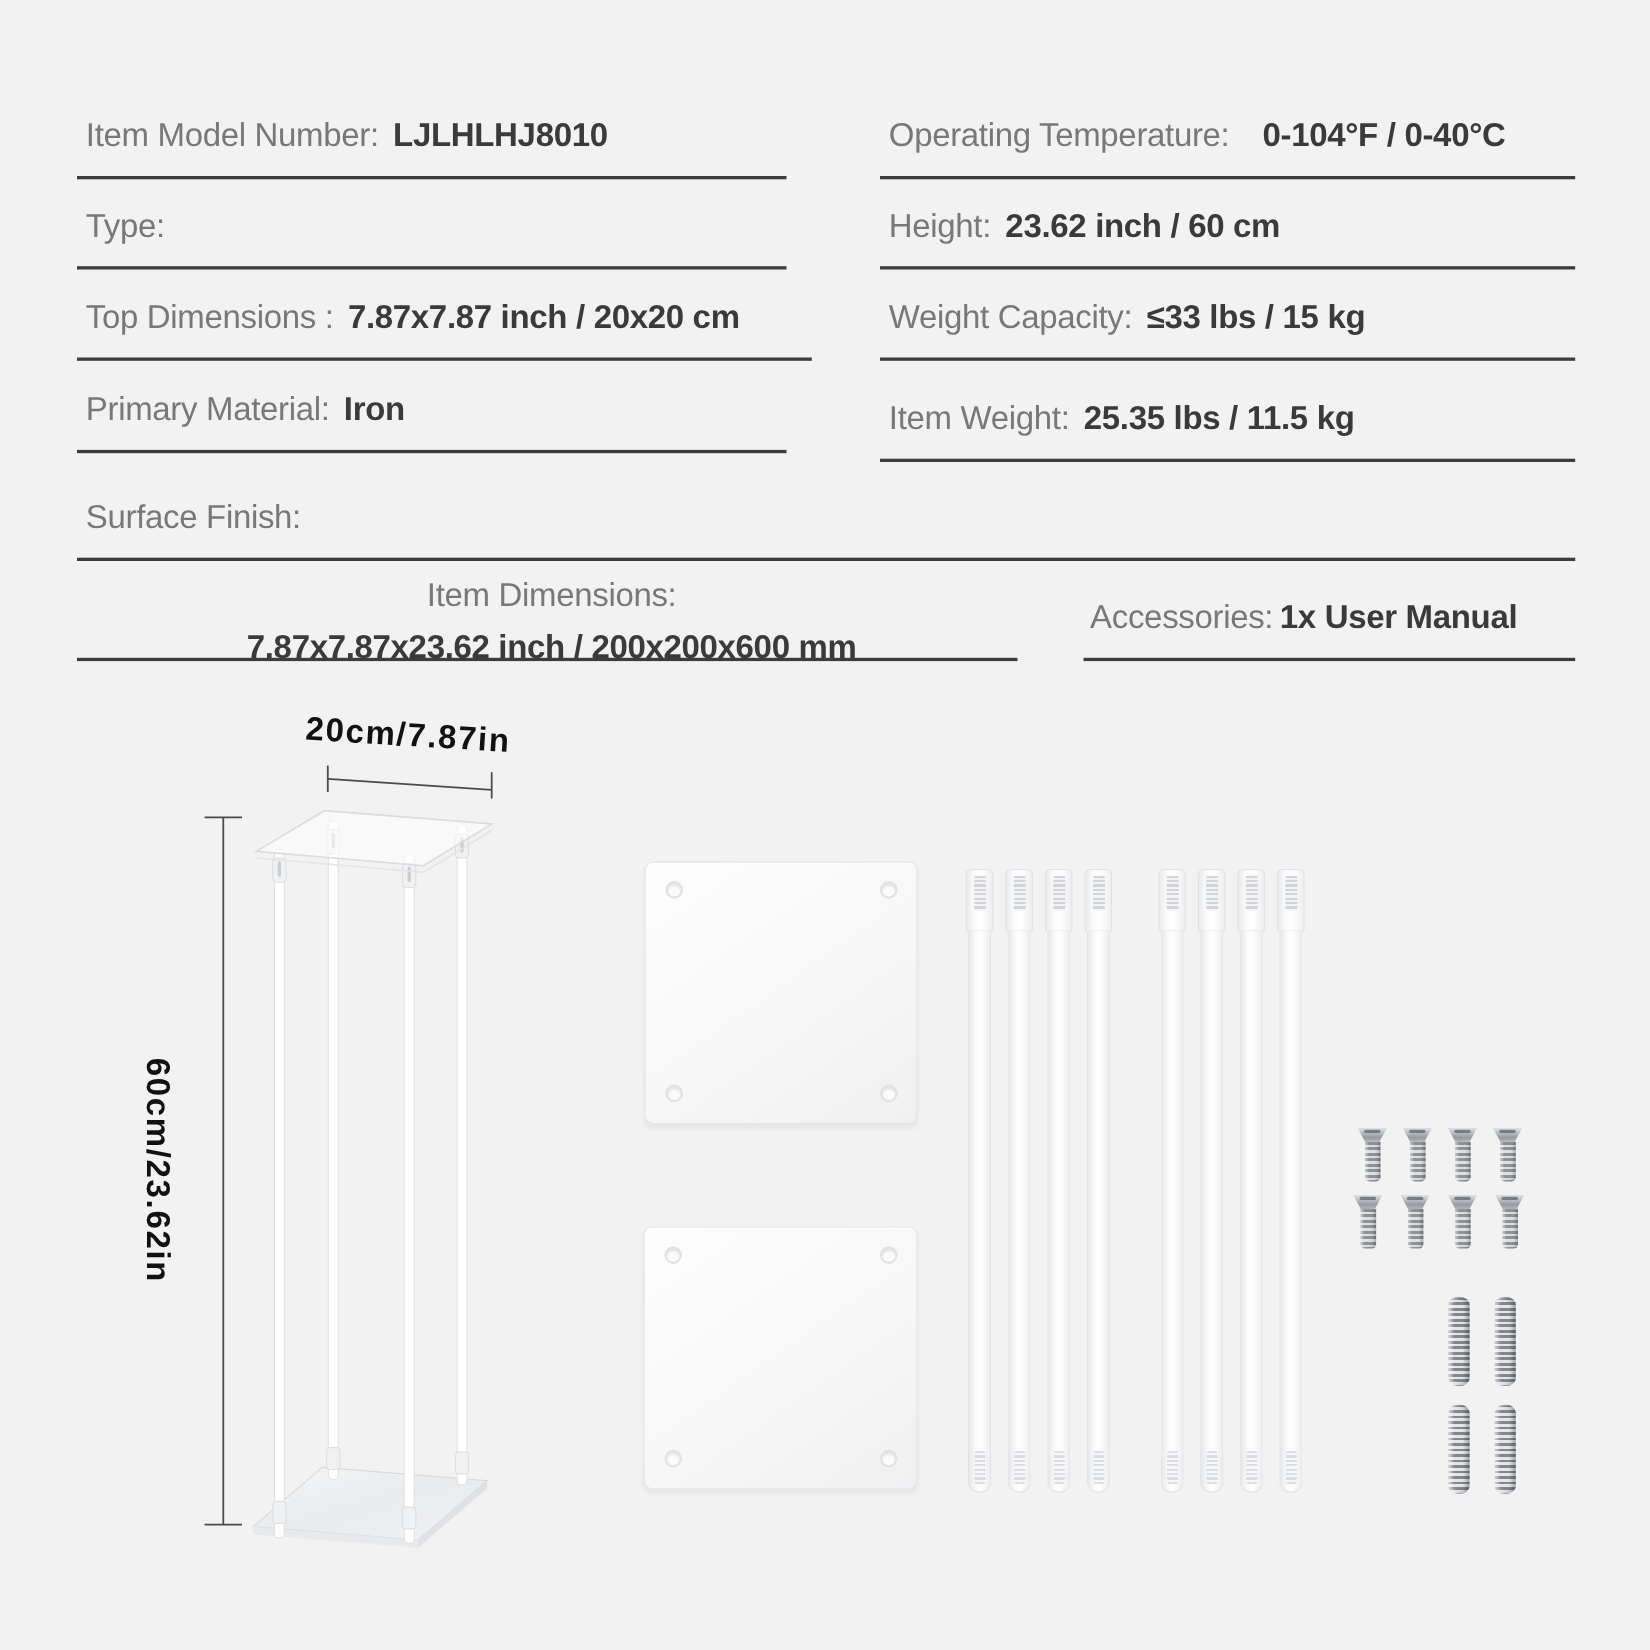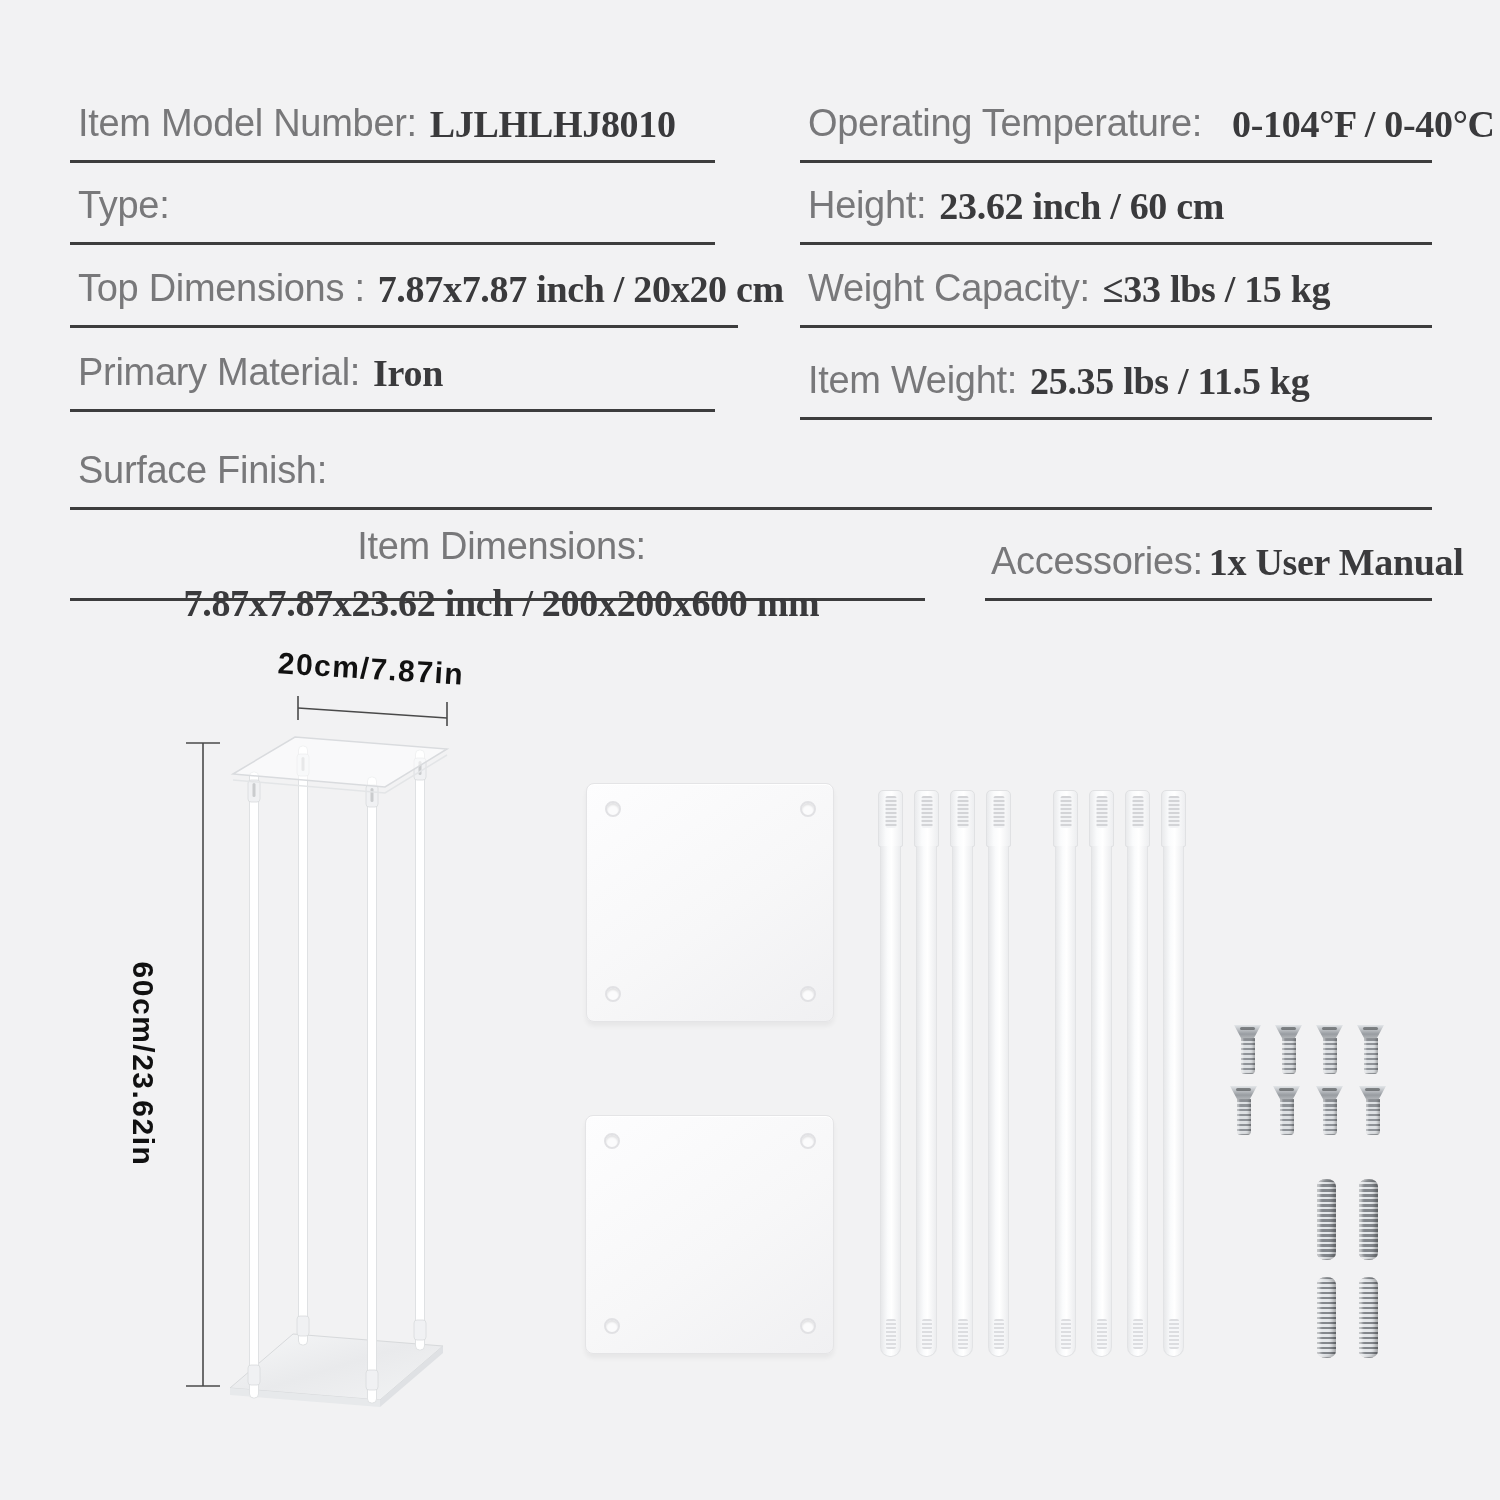--- a/index.html
+++ b/index.html
@@ -18,22 +18,22 @@
   }
   #root{position:relative;width:1500px;height:1500px;}
 
   
   .cell{
     position:absolute;height:76px;box-sizing:border-box;
     border-bottom:3px solid var(--rule);
     display:flex;align-items:center;gap:13px;
     padding-left:8px;white-space:nowrap;
   }
-  .lbl{font-size:38px;color:var(--label);letter-spacing:-0.3px;}
-  .val{font-size:38px;font-weight:700;color:var(--value);letter-spacing:-0.3px;font-family:Liberation Serif, serif;}
+  .lbl{font-size:30px;color:var(--label);letter-spacing:-0.3px;}
+  .val{font-size:30px;font-weight:700;color:var(--value);letter-spacing:-0.3px;}
 
   
   .dim-text{
     position:absolute;color:var(--dim);font-size:30px;font-weight:700;
     letter-spacing:1.5px;text-align:center;white-space:nowrap;
   }
   #dim-width{left:266px;top:652px;width:210px;transform:rotate(3.5deg);}
   #dim-height{left:31px;top:1045px;width:220px;height:38px;transform:rotate(90deg);}
 
   svg{position:absolute;left:90px;top:630px;}

